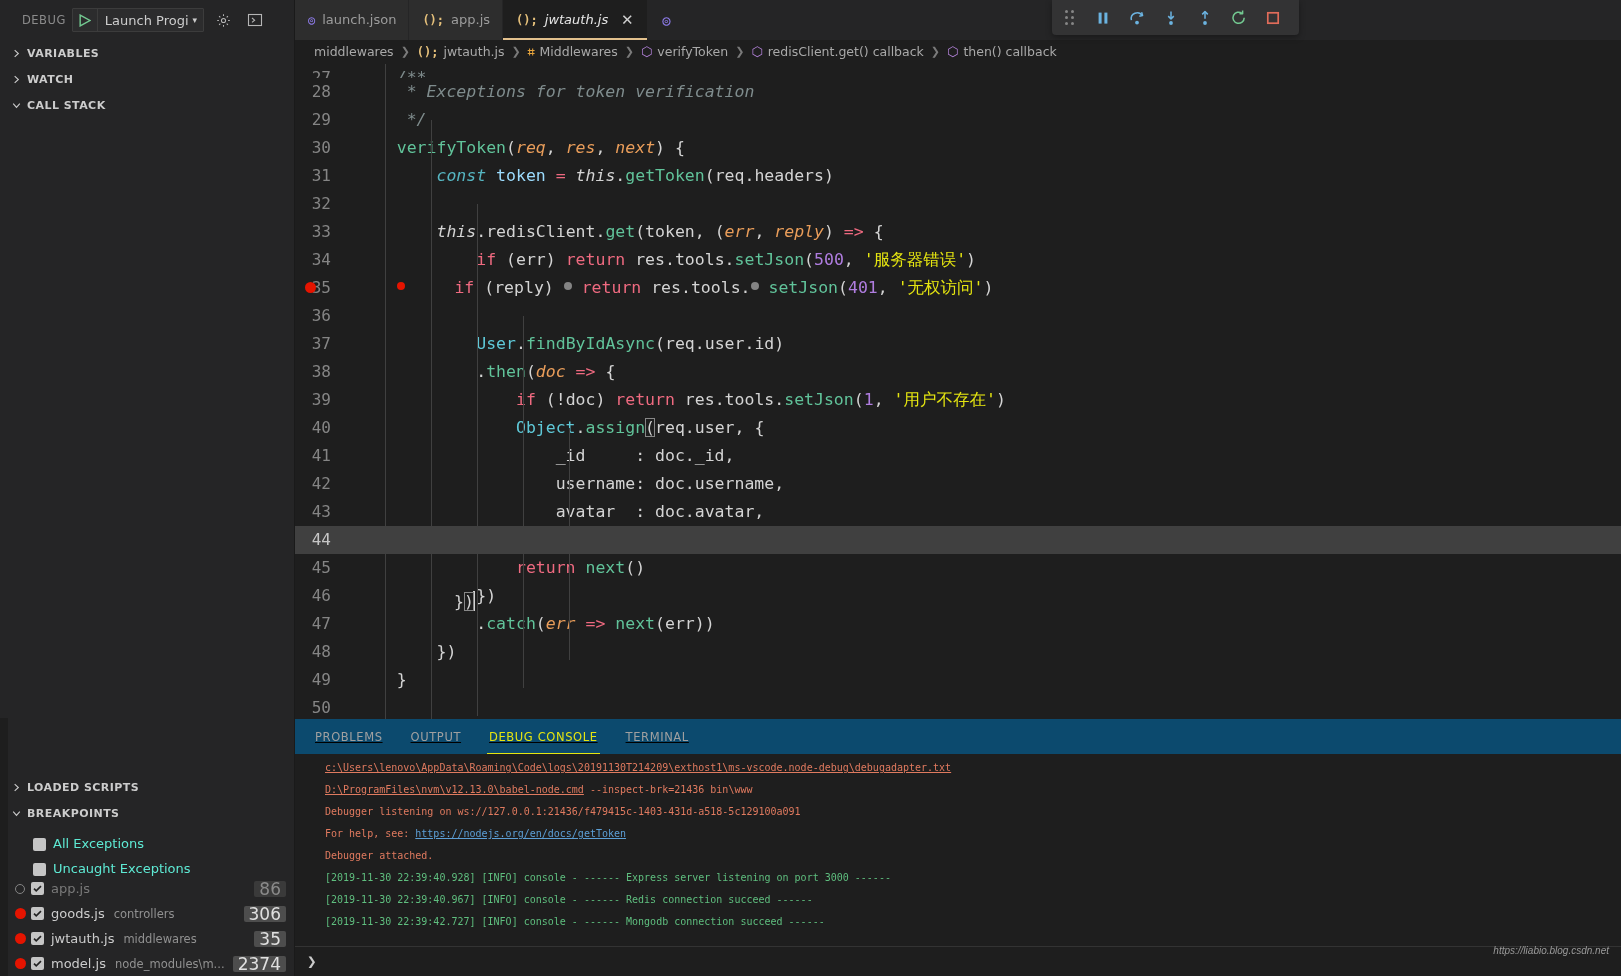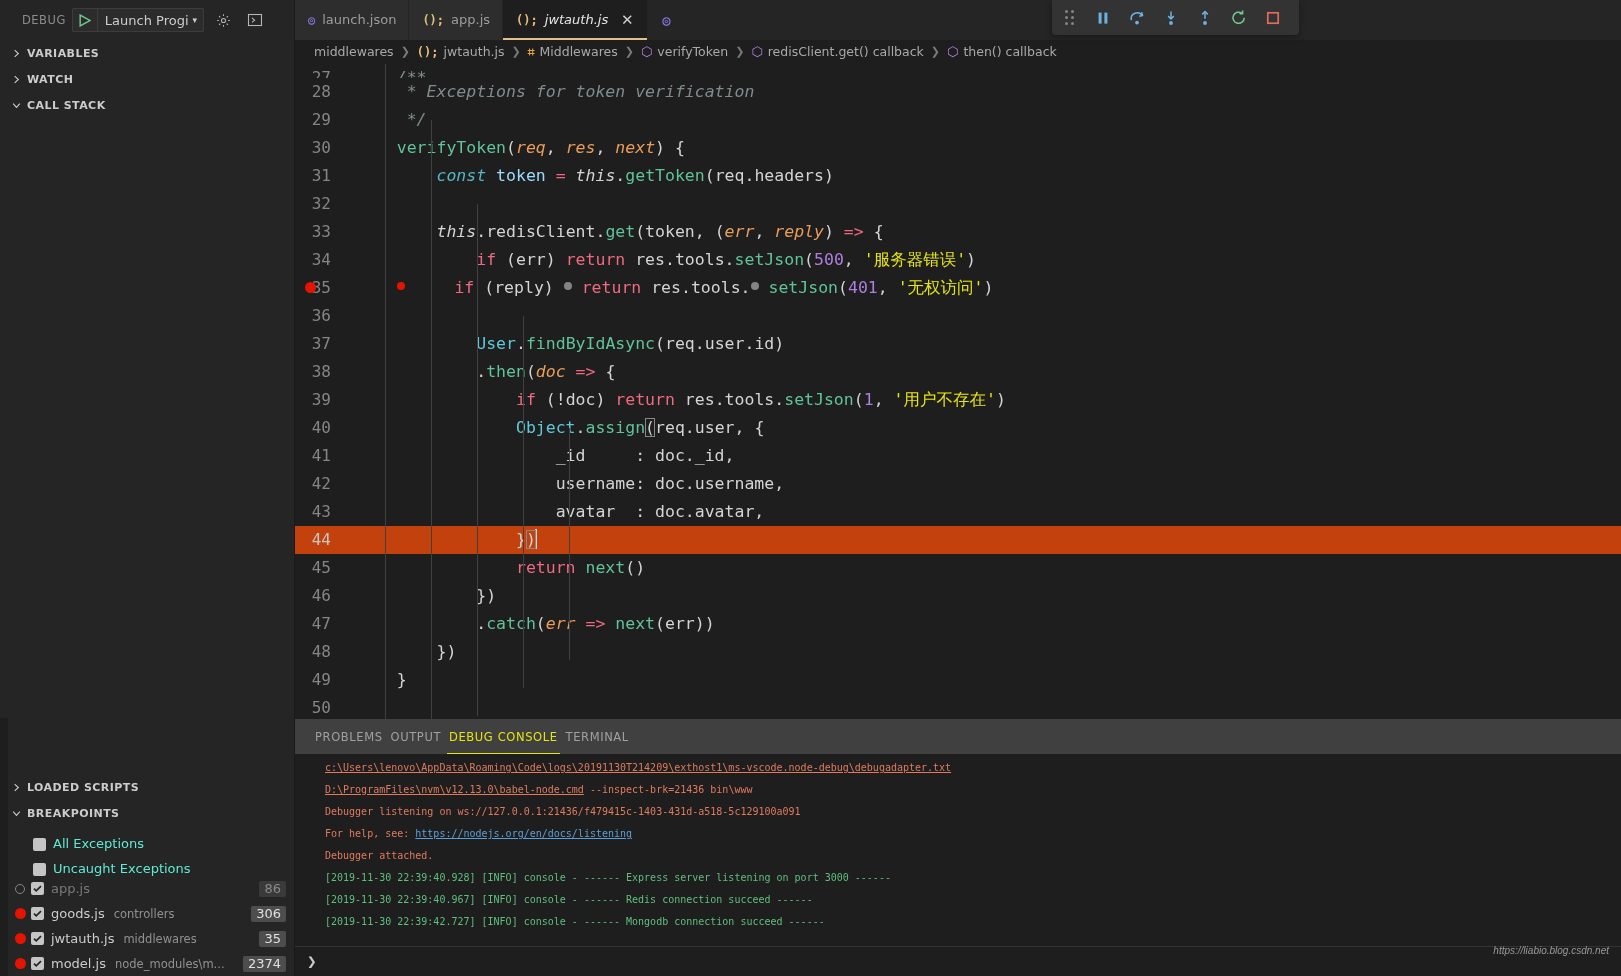--- a/index.html
+++ b/index.html
@@ -59,21 +59,21 @@
     display:flex; align-items:center; justify-content:center; margin-right: 7px; flex: 0 0 auto;
   }
   .bp-check.empty { background: #c5c5c5; }
   .bp-check svg { display:block; }
   .bp-name { white-space: nowrap; }
   .bp-name.dim { color: #797979; }
   .bp-sub { color: #919191; font-size: 11.5px; margin-left: 9px; white-space: nowrap; overflow:hidden; }
   .bp-sub.dim { color:#5f5f5f; }
   .bp-line {
     position: absolute; right: 8px; background: #4d4d4d; color: #e0e0e0;
-    font-size: 13px; border-radius: 2px; padding: 0px 5px; min-width: 22px; text-align: center;
+    font-size: 17px; border-radius: 2px; padding: 0px 5px; min-width: 22px; text-align: center;
     line-height: 16px;
   }
   .bp-line.dim { background:#3a3a3a; color:#8a8a8a; }
   .exc-row { height: 25px; display:flex; align-items:flex-end; padding-left: 33px; font-size: 13px; color:#5eead4; }
 
   
   #main { flex: 1 1 auto; display: flex; flex-direction: column; position: relative; min-width: 0; }
 
   
   #tabbar { height: 40px; background: #252526; display: flex; align-items: stretch; position: relative; }
@@ -114,21 +114,21 @@
   .hexicon { color:#b180d7; font-size:13px; line-height:1; }
   .classicon { color:#e5a33c; font-size:12px; font-weight:bold; }
 
   
   #editor {
     flex: 1 1 auto; background: #1e1e1e; position: relative; overflow: hidden;
     font-family: "DejaVu Sans Mono", "Liberation Mono", monospace;
     font-size: 16.5px; line-height: 28px;
   }
   .code-line { position: relative; height: 28px; display: flex; white-space: pre; }
-  .code-line.current { background: #c2410c; box-shadow: inset 0 0 0 0px #282828; }
+  .code-line.current { background: #404040; box-shadow: inset 0 0 0 0px #282828; flex-direction: column; }
   .gutter-bp { position: absolute; left: 5px; top: 0; height: 28px; width: 20px; display:flex; align-items:center; justify-content:center; }
   .gdot { width: 11px; height: 11px; border-radius: 50%; background: #e51400; }
   .lnum {
     width: 62px; flex: 0 0 62px; text-align: right; padding-right: 26px;
     color: #858585; font-size: 16px;
   }
   .lnum.cur { color:#c6c6c6; }
   .ctext { white-space: pre; }
   
   .t-com   { color: #7f8c8d; font-style: italic; }
@@ -148,21 +148,21 @@
   .bracket-match { outline: 1px solid #888; outline-offset: -1px; }
   .cursor {
     display:inline-block; width:2px; height:20px; background:#d4d4d4; vertical-align:-4px;
     margin-left:-1px;
   }
   .guide { position:absolute; top:0; bottom:0; width:1px; background:#404040; }
 
   
   #panel { height: 258px; background: #1e1e1e; display: flex; flex-direction: column; position: relative; }
   #panel-tabs {
-    height: 35px; background: #404040; display: flex; align-items: center; padding-left: 20px; gap: 8px;
+    height: 35px; background: #0c4a6e; display: flex; align-items: center; padding-left: 20px; gap: 28px; text-decoration: underline;
   }
   .ptab { font-size: 11.5px; letter-spacing: .6px; color: #a0a0a0; position: relative; height:35px; display:flex; align-items:center; }
   .ptab.active { color: #e5e510; }
   .ptab.active::after { content:""; position:absolute; left:-2px; right:-2px; bottom:0; height:1.5px; background:#e5e510; }
   #console {
     flex: 1 1 auto; background: #1e1e1e; padding: 3px 0 0 30px; overflow: hidden;
     font-family: "DejaVu Sans Mono","Liberation Mono", monospace; font-size: 10px; line-height: 22px;
   }
   .cline { white-space: pre; }
   .c-link { color: #e07a5f; text-decoration: underline; }
@@ -565,21 +565,21 @@
         <span class="ptab">PROBLEMS</span>
         <span class="ptab">OUTPUT</span>
         <span class="ptab active">DEBUG CONSOLE</span>
         <span class="ptab">TERMINAL</span>
       </div>
 
       <div id="console">
         <div class="cline"><span class="c-link">c:\Users\lenovo\AppData\Roaming\Code\logs\20191130T214209\exthost1\ms-vscode.node-debug\debugadapter.txt</span></div>
         <div class="cline"><span class="c-link">D:\ProgramFiles\nvm\v12.13.0\babel-node.cmd</span><span class="c-err"> --inspect-brk=21436 bin\www</span></div>
         <div class="cline"><span class="c-err">Debugger listening on ws://127.0.0.1:21436/f479415c-1403-431d-a518-5c129100a091</span></div>
-        <div class="cline"><span class="c-err">For help, see: </span><span class="c-blue">https://nodejs.org/en/docs/listening</span></div>
+        <div class="cline"><span class="c-err">For help, see: </span><span class="c-blue">https://nodejs.org/en/docs/getToken</span></div>
         <div class="cline"><span class="c-err">Debugger attached.</span></div>
         <div class="cline"><span class="c-log">[2019-11-30 22:39:40.928] [INFO] console - ------ Express server listening on port 3000 ------</span></div>
         <div class="cline"><span class="c-log">[2019-11-30 22:39:40.967] [INFO] console - ------ Redis connection succeed ------</span></div>
         <div class="cline"><span class="c-log">[2019-11-30 22:39:42.727] [INFO] console - ------ Mongodb connection succeed ------</span></div>
       </div>
 
       <div id="console-prompt">
         <span>❯</span>
       </div>
     </div>

